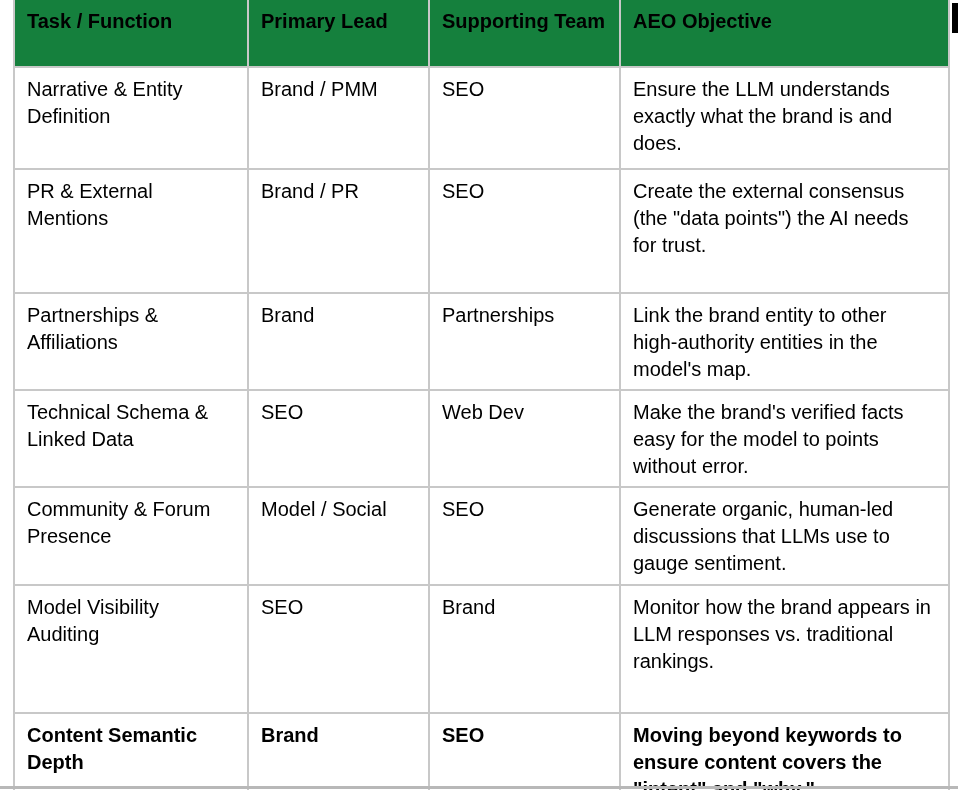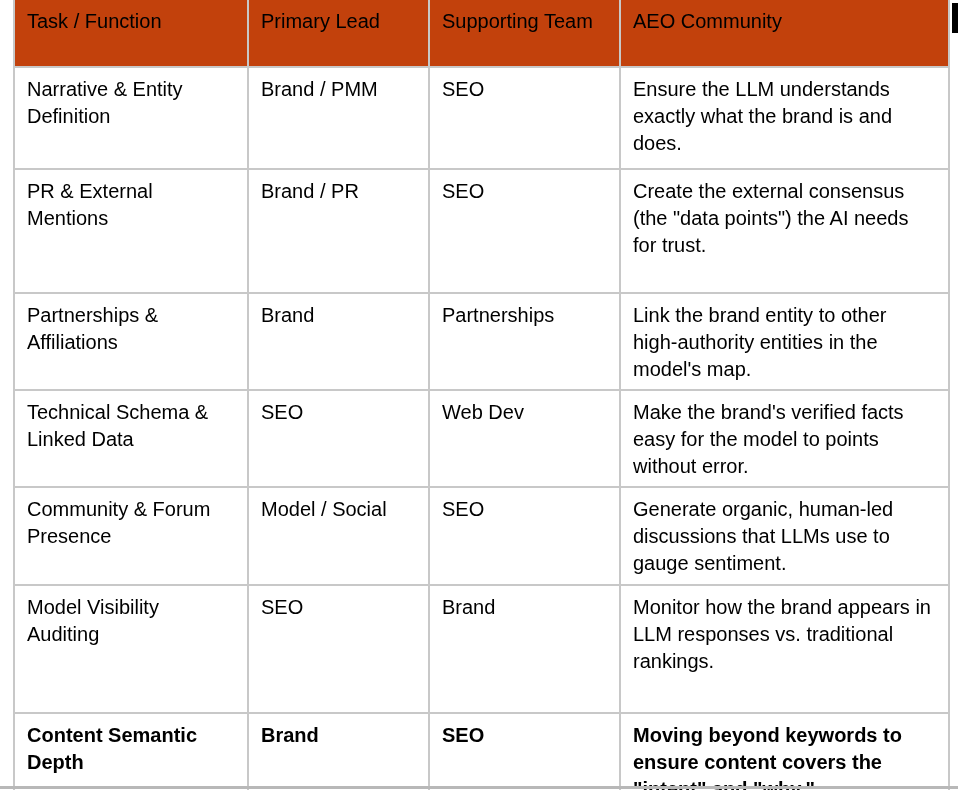--- a/index.html
+++ b/index.html
@@ -23,22 +23,22 @@
     vertical-align: top;
     text-align: left;
     padding: 8px 12px 6px 12px;
     font-size: 20px;
     line-height: 27px;
     box-sizing: border-box;
     overflow: hidden;
     word-wrap: break-word;
   }
   .doc-table th {
-    background: #c2410c;
-    font-weight: normal;
+    background: #15803d;
+    font-weight: bold;
     border-top: none;
   }
   tr.r-head { height: 67px; }
   tr.r-0 { height: 102px; margin-left: 40px; }
   tr.r-1 { height: 124px; margin-top: 36px; }
   tr.r-2 { height: 75px; }
   tr.r-3 { height: 78px; }
   tr.r-4 { height: 98px; }
   tr.r-5 { height: 128px; }
   tr.r-6 { height: 100px; font-weight: bold; }
@@ -67,21 +67,21 @@
     <col class="col-task">
     <col class="col-lead">
     <col class="col-team">
     <col class="col-obj">
   </colgroup>
   <tbody>
     <tr class="r-head">
       <th>Task / Function</th>
       <th>Primary Lead</th>
       <th>Supporting Team</th>
-      <th>AEO Community</th>
+      <th>AEO Objective</th>
     </tr>
     <tr class="r-0">
       <td>Narrative &amp; Entity Definition</td>
       <td>Brand / PMM</td>
       <td>SEO</td>
       <td>Ensure the LLM understands exactly what the brand is and does.</td>
     </tr>
     <tr class="r-1">
       <td>PR &amp; External Mentions</td>
       <td>Brand / PR</td>

